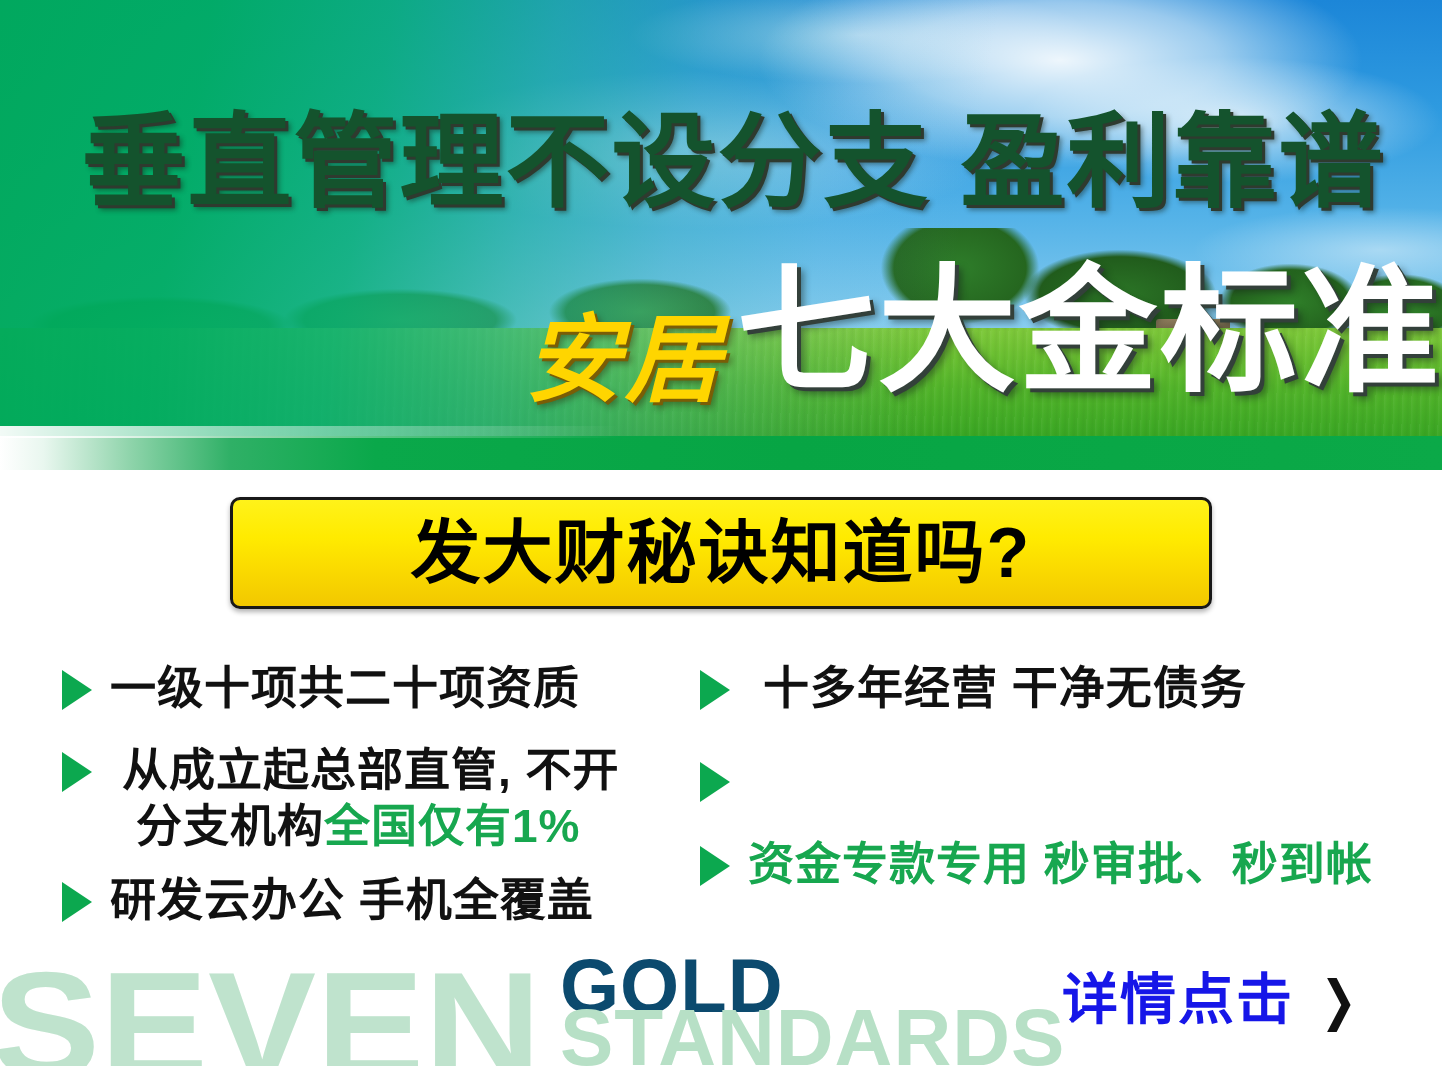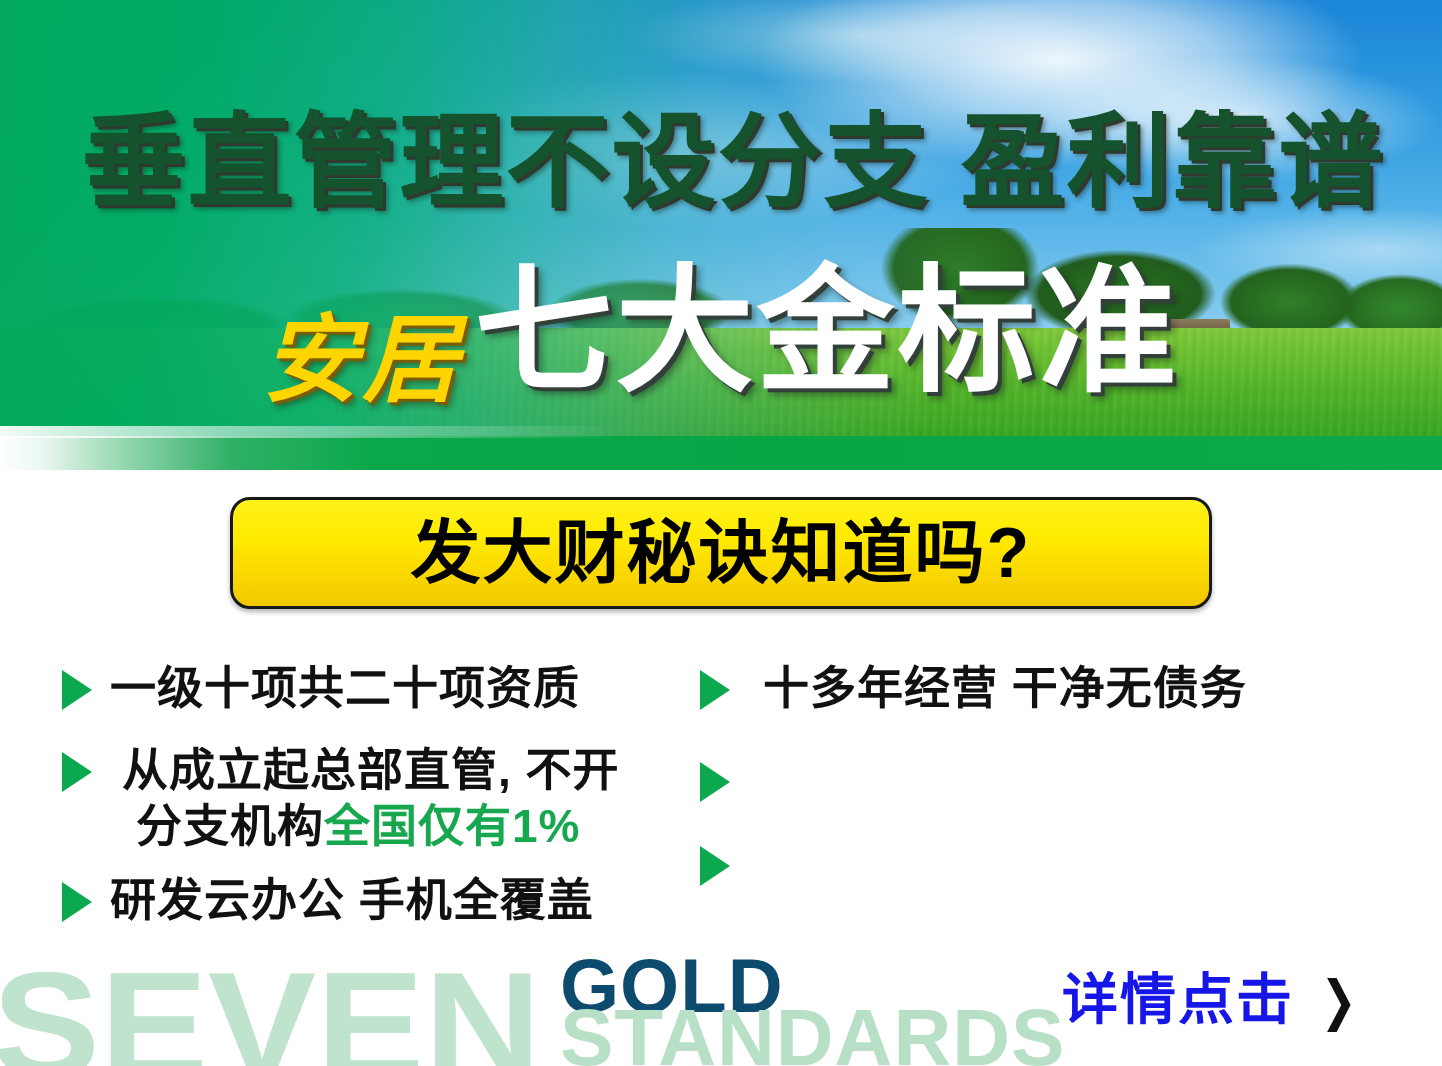--- a/index.html
+++ b/index.html
@@ -144,21 +144,21 @@
     text-shadow:
       3px 3px 0 #2f3a2f,
       5px 5px 5px rgba(20,30,20,.45);
     padding-left: 12px;
   }
 
   .subline-wrap {
     position: absolute;
     left: 0; top: 262px;
     width: 1442px;
-    text-align: center;
+    text-align: right;
     white-space: nowrap;
     line-height: 1;
   }
   .sub-anju {
     display: inline-block;
     font-size: 96px;
     font-weight: bold;
     font-style: italic;
     color: #FFD500;
     letter-spacing: 4px;
@@ -178,21 +178,21 @@
       4px 4px 0 #33403a,
       7px 7px 7px rgba(20,30,25,.45);
   }
 
   
   .yellowbar {
     position: absolute;
     left: 230px; top: 497px;
     width: 982px; height: 112px;
     border: 3px solid #181818;
-    border-radius: 20px;
+    border-radius: 10px;
     background: linear-gradient(180deg,
       #FFF21A 0%, #FFEB00 35%, #FBDC00 62%, #F2C800 100%);
     box-shadow: 0 3px 5px rgba(0,0,0,.30);
     display: flex;
     align-items: center;
     justify-content: center;
     box-sizing: border-box;
   }
   .yellowbar-text {
     font-size: 70px;
@@ -346,20 +346,21 @@
         <span class="tri"></span>
         <span class="btext">十多年经营  干净无债务</span>
       </div>
 
       <div class="bullet r2">
         <span class="tri"></span>
       </div>
 
       <div class="bullet r3">
         <span class="tri"></span>
+        <span class="btext green">资金专款专用  秒审批、秒到帐</span>
       </div>
 
     </div>
   </div>
 
   <div class="wm wm-seven">SEVEN</div>
   <div class="wm wm-gold">GOLD</div>
   <div class="wm wm-standards">STANDARDS</div>
 
   <div class="cta">

